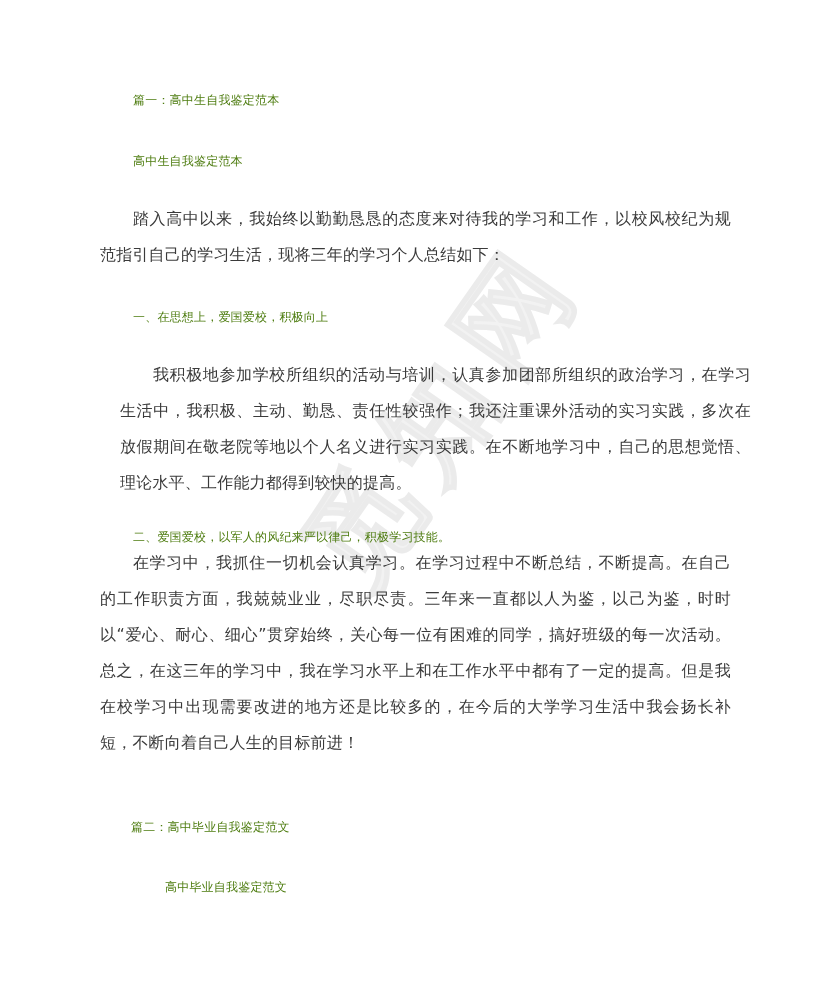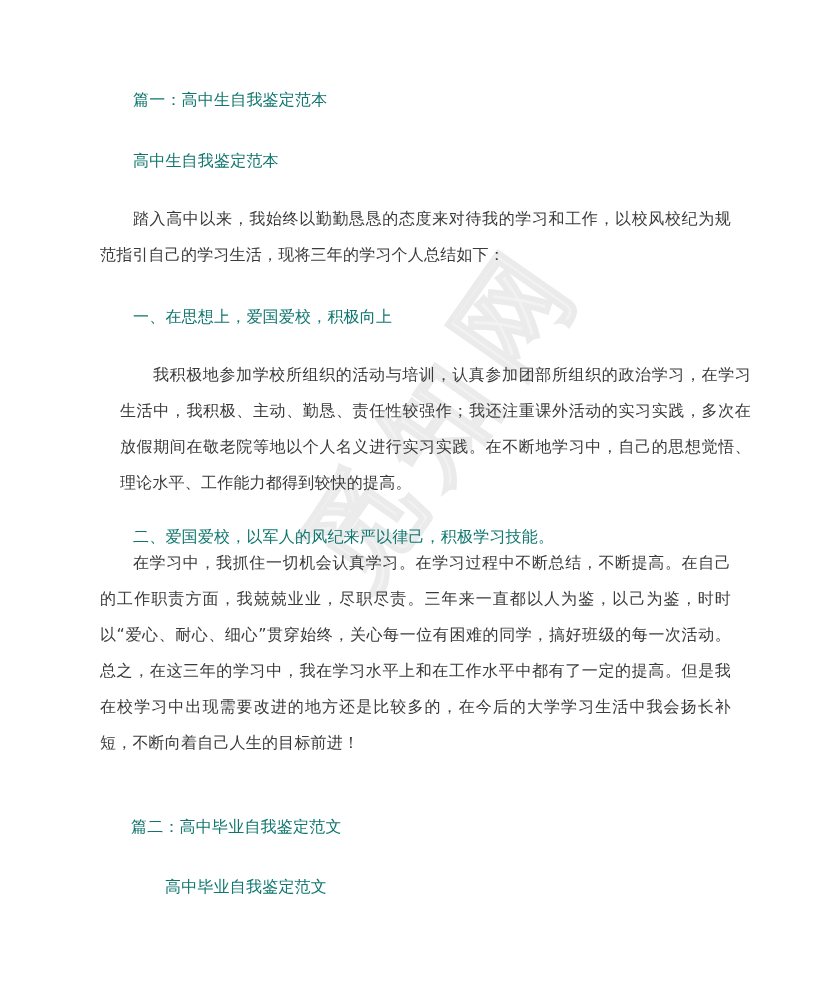--- a/index.html
+++ b/index.html
@@ -17,24 +17,24 @@
   }
   .page {
     position: absolute;
     left: 0;
     top: 0;
     width: 830px;
     height: 986px;
   }
   .line {
     position: absolute;
-    font-size: 16px;
+    font-size: 12px;
     line-height: 20px;
     white-space: nowrap;
-    color: #0f766e;
+    color: #4d7c0f;
     letter-spacing: 0.2px;
   }
   .para {
     position: absolute;
     left: 100px;
     width: 631px;
     font-size: 16px;
     line-height: 36px;
     text-indent: 33px;
     color: #3a3a3a;

